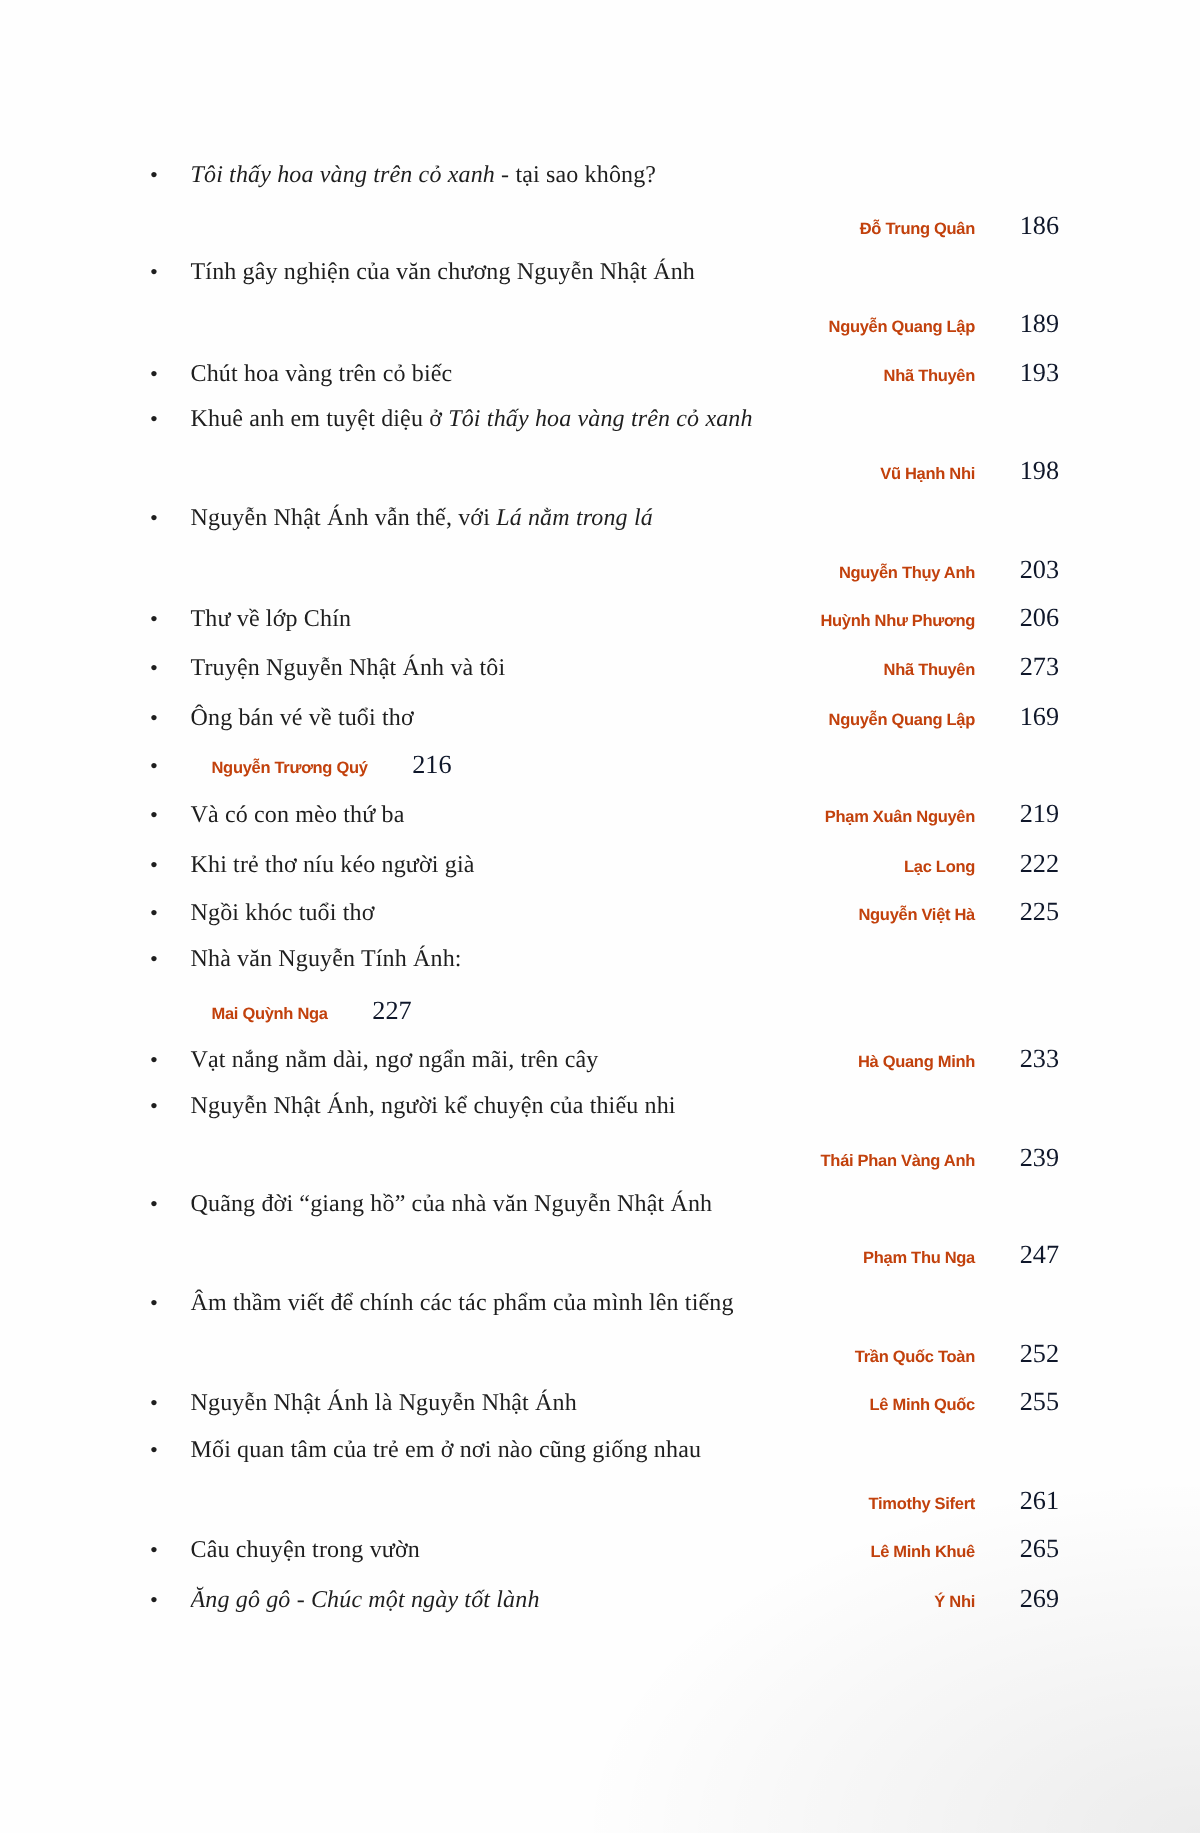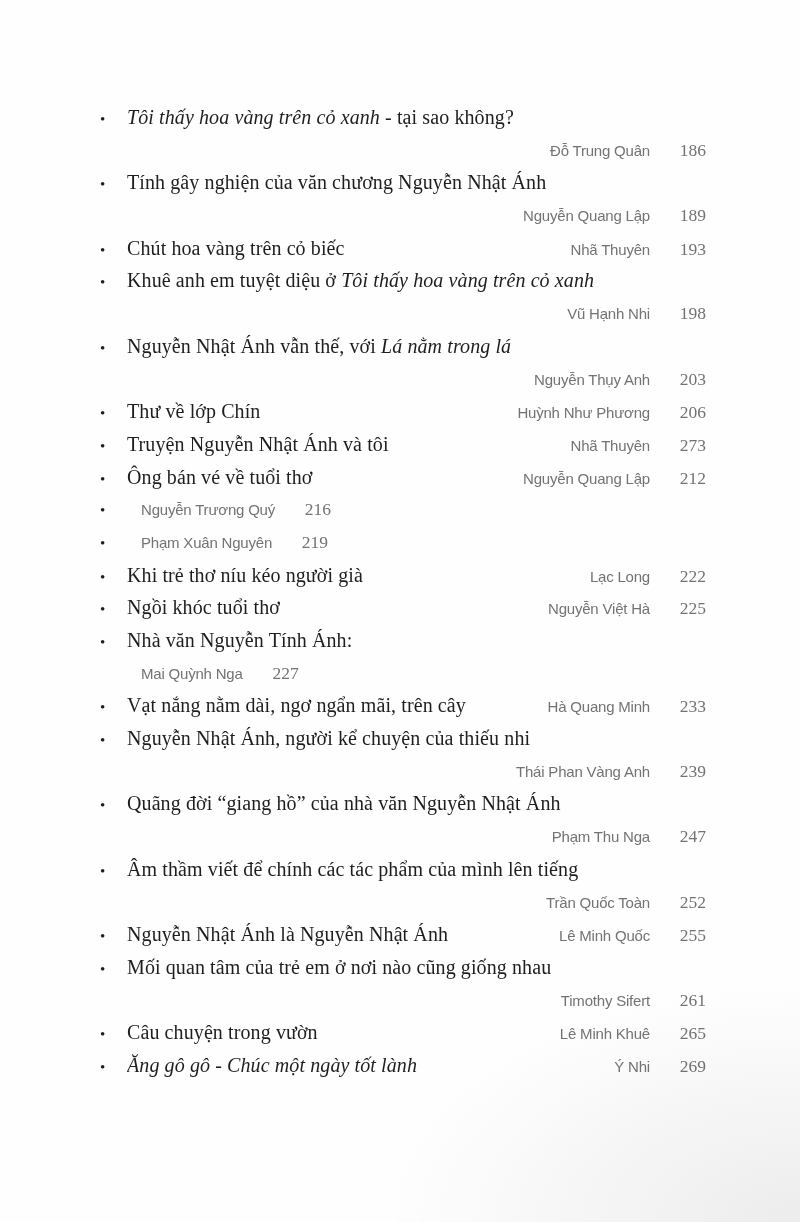--- a/index.html
+++ b/index.html
@@ -40,48 +40,48 @@
     white-space: nowrap;
   }
   .bullet {
     flex: 0 0 27px;
     width: 27px;
     font-size: 15px;
     color: #1e1e1e;
   }
   .title {
     flex: 1 1 auto;
-    font-size: 20px;
+    font-size: 16px;
     letter-spacing: 0.1px;
     overflow: hidden;
   }
   .title .it {
     font-style: italic;
   }
   .spacer {
     flex: 1 1 auto;
   }
   .author {
     flex: 0 0 auto;
     font-family: "Liberation Sans", sans-serif;
-    font-weight: 400;
-    font-size: 15px;
+    font-weight: 700;
+    font-size: 11px;
     letter-spacing: -0.2px;
     margin-left: 14px;
-    color: #737373;
+    color: #c2410c;
   }
   .pagenum {
     flex: 0 0 42px;
     width: 42px;
     text-align: right;
     margin-left: 14px;
     font-family: "Liberation Serif", serif;
     font-size: 17.5px;
     font-variant-numeric: oldstyle-nums;
-    color: #737373;
+    color: #0f172a;
   }
 </style>
 </head>
 <body>
 
 <div class="page">
   <div class="toc">
       <div class="entry">
         <div class="row">
           <span class="bullet">•</span>
@@ -148,33 +148,34 @@
           <span class="title"><span>Truyện Nguyễn Nhật Ánh và tôi</span></span>
           <span class="author">Nhã Thuyên</span>
           <span class="pagenum">273</span>
         </div>
       </div>
       <div class="entry">
         <div class="row">
           <span class="bullet">•</span>
           <span class="title"><span>Ông bán vé về tuổi thơ</span></span>
           <span class="author">Nguyễn Quang Lập</span>
-          <span class="pagenum">212</span>
+          <span class="pagenum">169</span>
         </div>
       </div>
       <div class="entry">
         <div class="row">
           <span class="bullet">•</span>
           <span class="author">Nguyễn Trương Quý</span>
           <span class="pagenum">216</span>
         </div>
       </div>
       <div class="entry">
         <div class="row">
           <span class="bullet">•</span>
+          <span class="title"><span>Và có con mèo thứ ba</span></span>
           <span class="author">Phạm Xuân Nguyên</span>
           <span class="pagenum">219</span>
         </div>
       </div>
       <div class="entry">
         <div class="row">
           <span class="bullet">•</span>
           <span class="title"><span>Khi trẻ thơ níu kéo người già</span></span>
           <span class="author">Lạc Long</span>
           <span class="pagenum">222</span>

